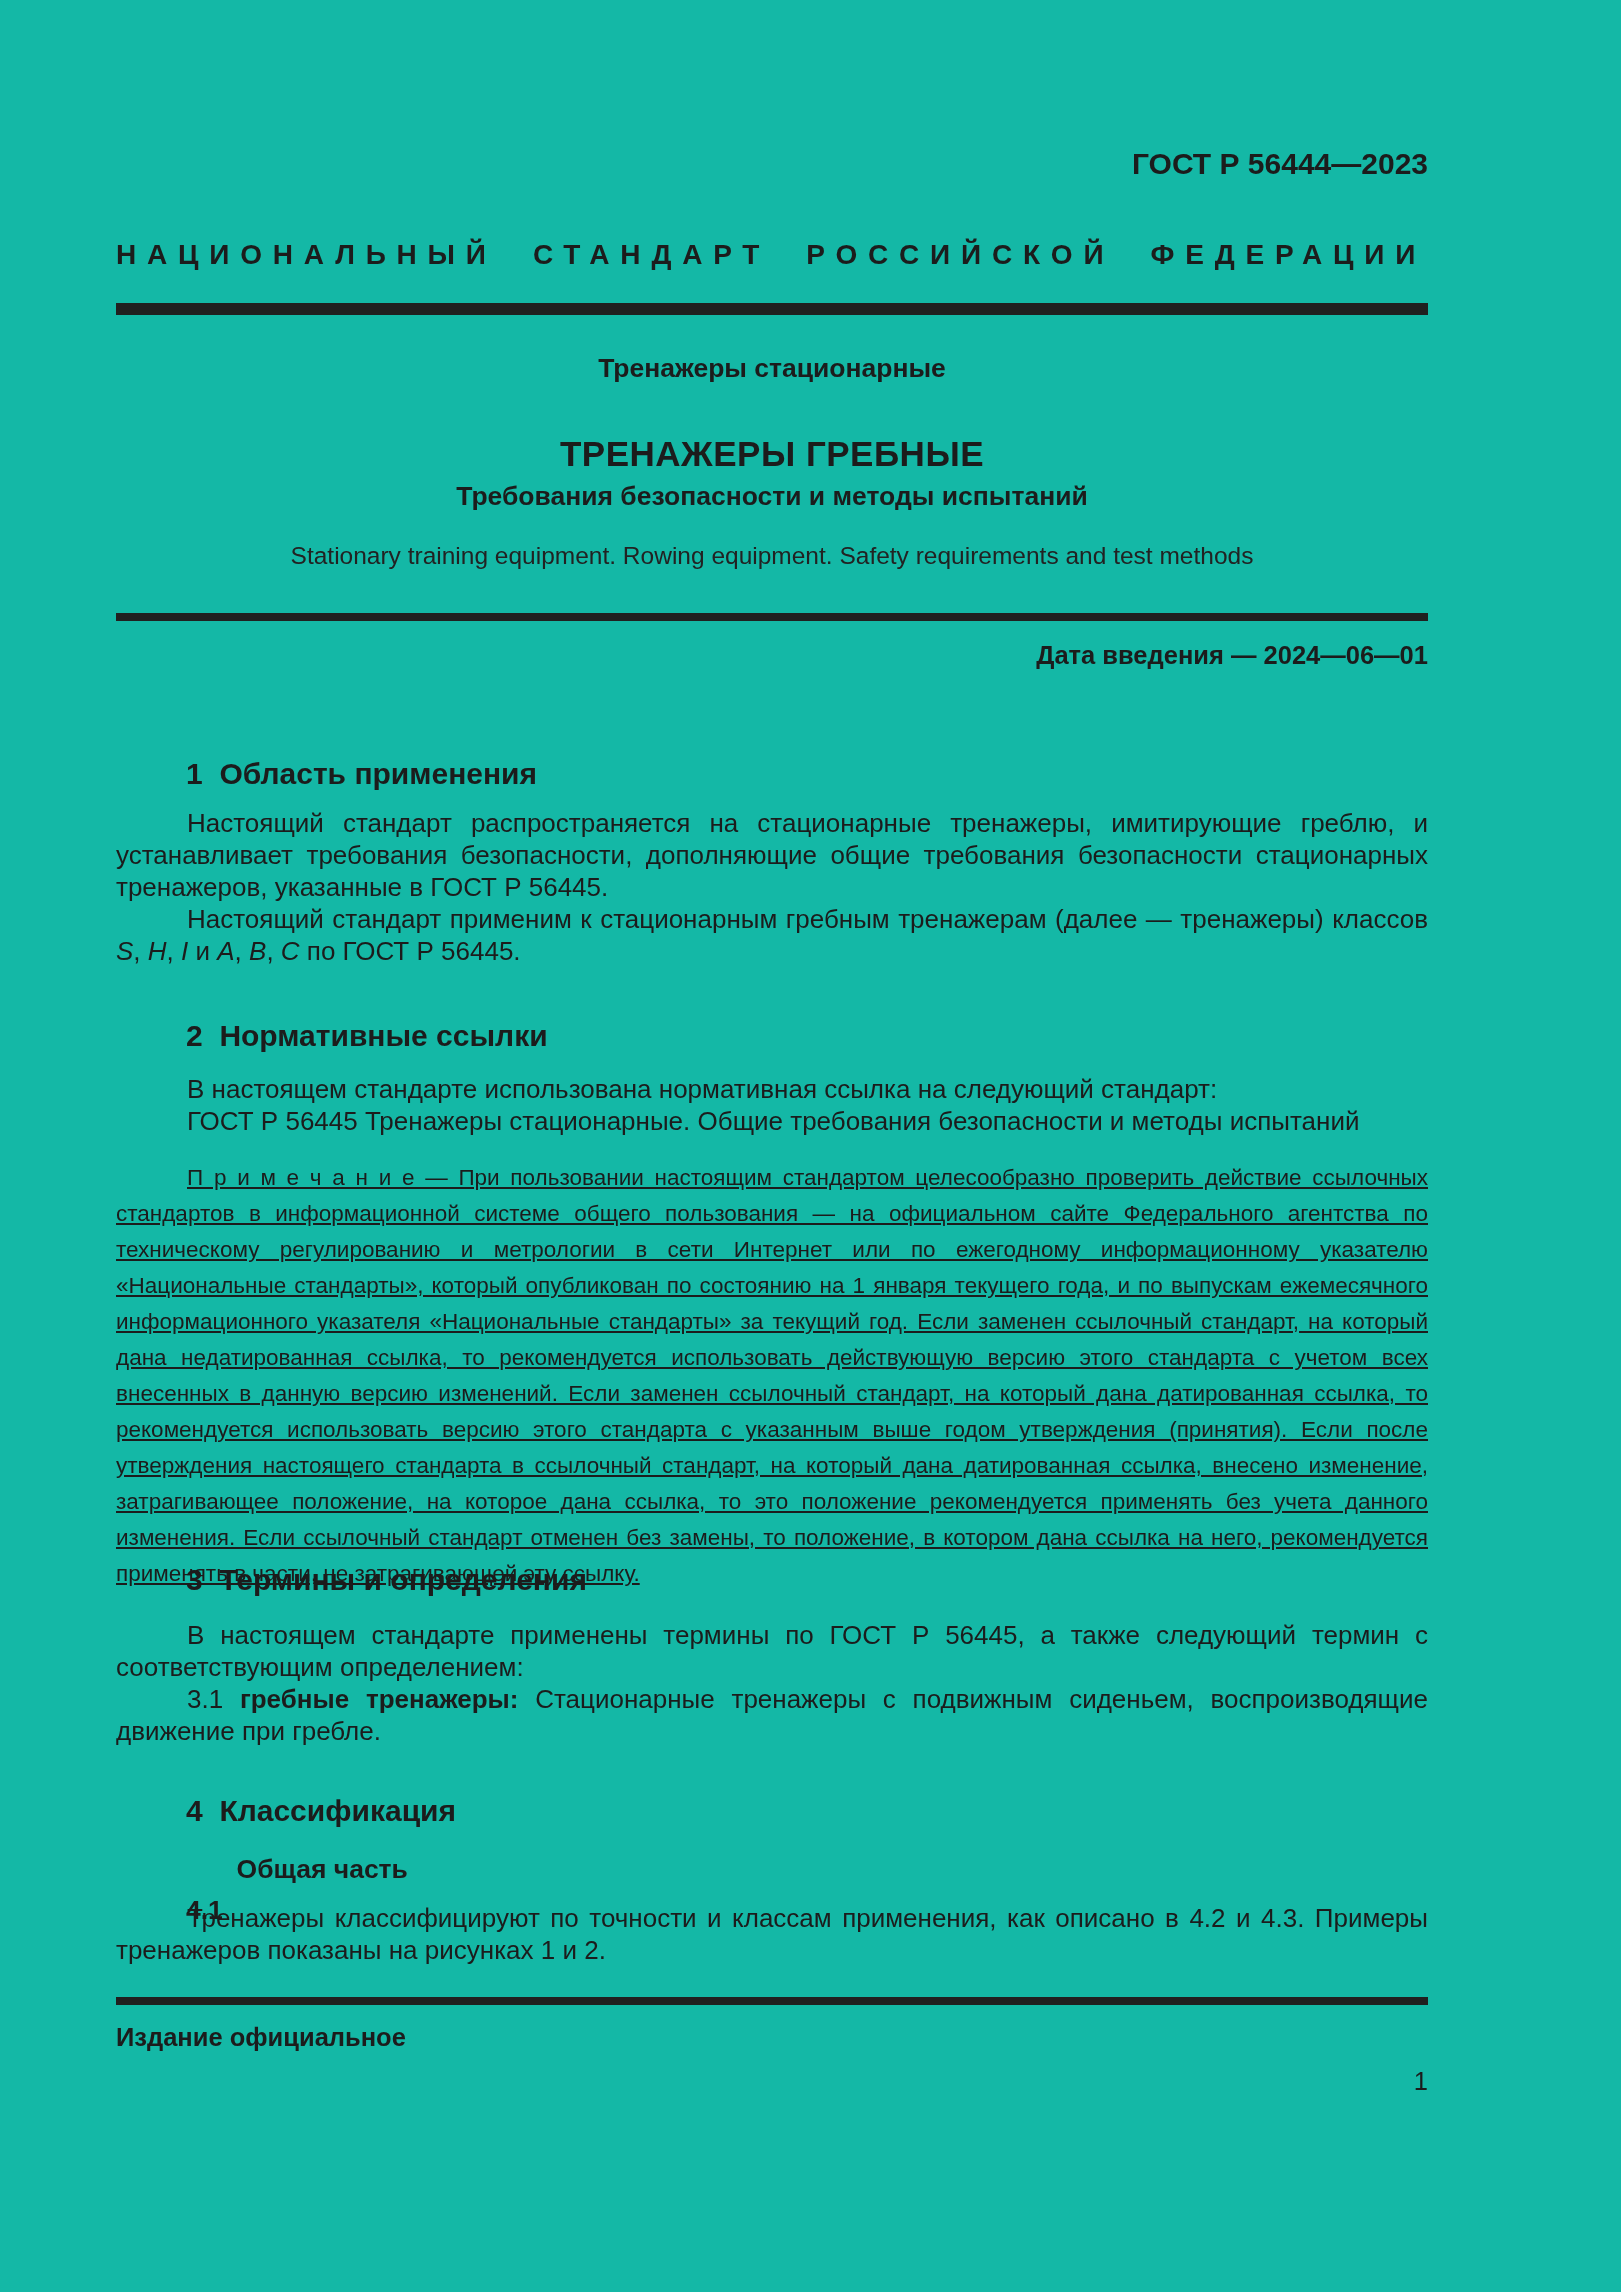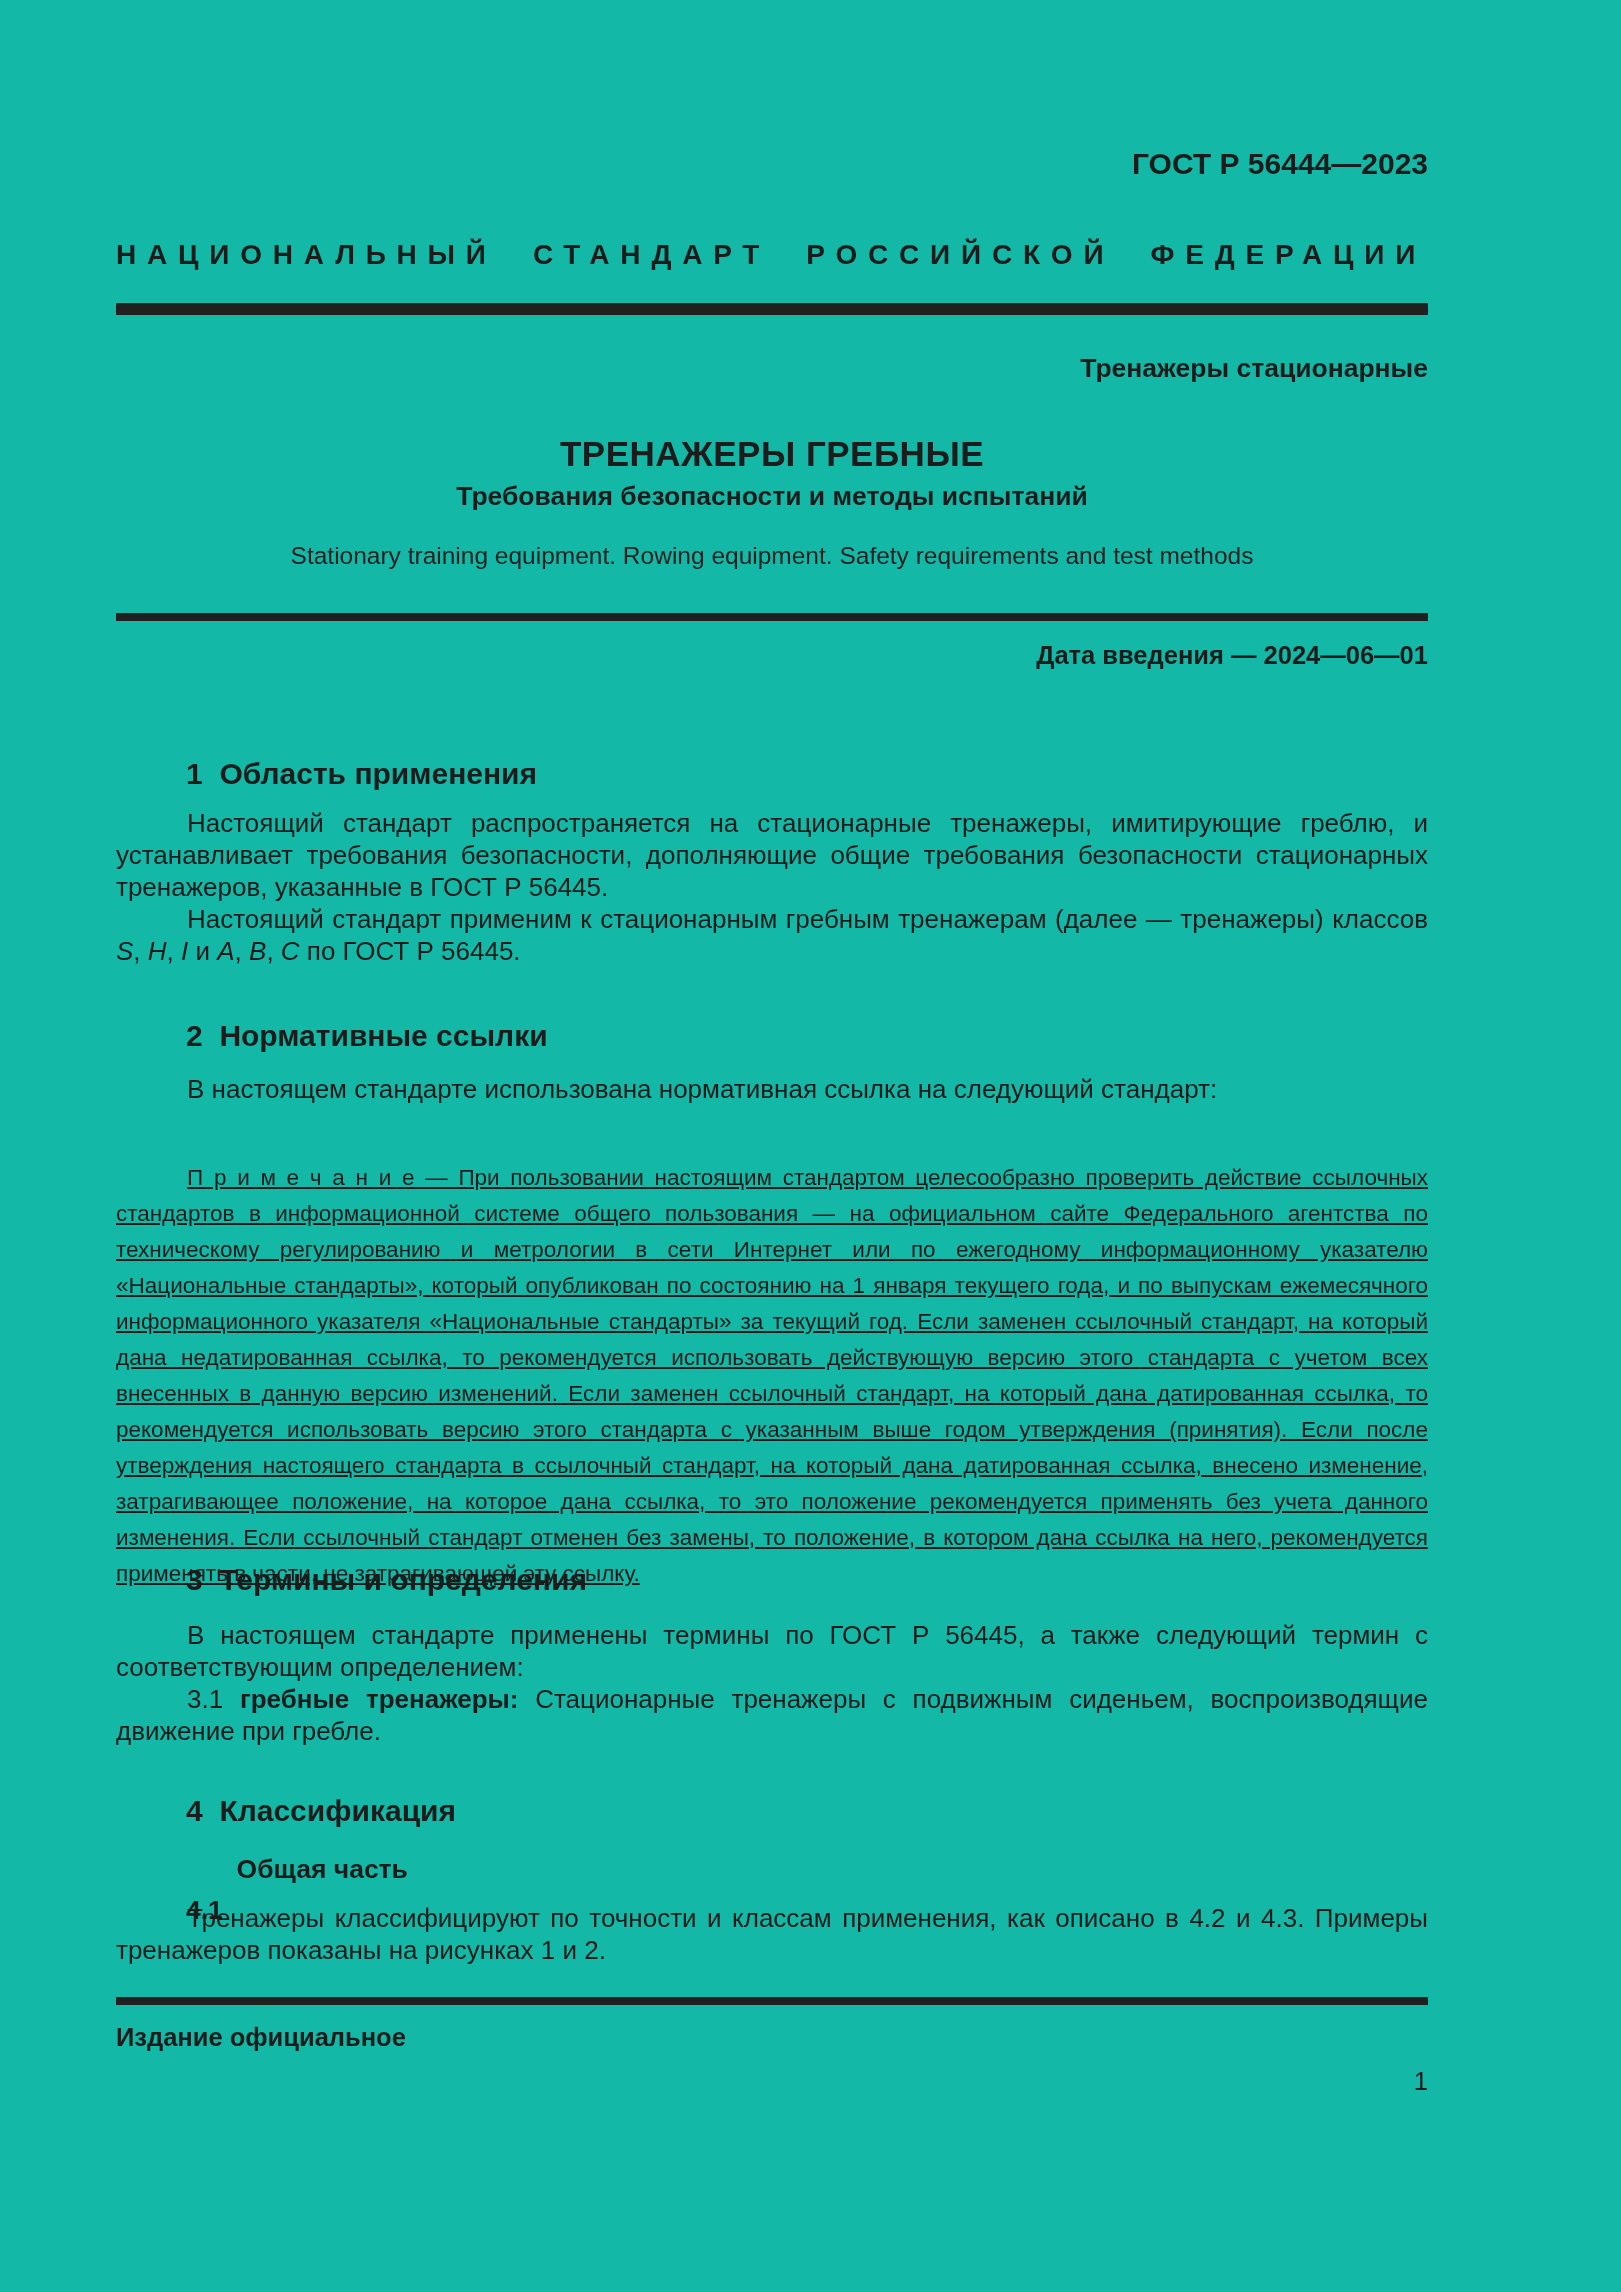--- a/index.html
+++ b/index.html
@@ -40,21 +40,21 @@
   .rule {
     background: #202020;
     left: 116px;
     width: 1312px;
     position: absolute;
   }
   .rule-banner { top: 303px; height: 11.8px; }
   .rule-title  { top: 613px; height: 7.8px; }
   .rule-footer { top: 1997px; height: 7.8px; }
 
-  .t-group { top: 353px; font-size: 26.5px; font-weight: bold; text-align: right; }
+  .t-group { top: 353px; font-size: 26.5px; font-weight: bold; text-align: center; }
   .t-main  { top: 434px; font-size: 35px; font-weight: bold; text-align: center; letter-spacing: 0.5px; }
   .t-sub   { top: 481px; font-size: 26.5px; font-weight: bold; text-align: center; }
   .t-en    { top: 542px; font-size: 24.5px; text-align: center; color: #222; }
 
   .date {
     top: 641px;
     font-size: 25.5px;
     font-weight: bold;
     text-align: right;
     white-space: pre-wrap;
@@ -148,20 +148,21 @@
     <p class="body">Настоящий стандарт распространяется на стационарные тренажеры, имитирующие греблю, и устанавливает требования безопасности, дополняющие общие требования безопасности стационарных тренажеров, указанные в ГОСТ Р 56445.</p>
     <p class="body"><span>Настоящий стандарт применим к стационарным гребным тренажерам (далее — тренажеры) классов </span><span style="font-style: italic;">S</span><span>, </span><span style="font-style: italic;">H</span><span>, </span><span style="font-style: italic;">I</span><span> и </span><span style="font-style: italic;">A</span><span>, </span><span style="font-style: italic;">B</span><span>, </span><span style="font-style: italic;">C</span><span> по ГОСТ Р 56445.</span></p>
   </div>
 
   <h2 class="sec-h sec2-h">
     <span class="num">2</span>
     <span>Нормативные ссылки</span>
   </h2>
   <div class="abs body-block sec2-body">
     <p class="body">В настоящем стандарте использована нормативная ссылка на следующий стандарт:</p>
+    <p class="body">ГОСТ Р 56445 Тренажеры стационарные. Общие требования безопасности и методы испытаний</p>
   </div>
   <div class="abs body-block sec2-note">
     <p class="note">П р и м е ч а н и е — При пользовании настоящим стандартом целесообразно проверить действие ссылочных стандартов в информационной системе общего пользования — на официальном сайте Федерального агентства по техническому регулированию и метрологии в сети Интернет или по ежегодному информационному указателю «Национальные стандарты», который опубликован по состоянию на 1 января текущего года, и по выпускам ежемесячного информационного указателя «Национальные стандарты» за текущий год. Если заменен ссылочный стандарт, на который дана недатированная ссылка, то рекомендуется использовать действующую версию этого стандарта с учетом всех внесенных в данную версию изменений. Если заменен ссылочный стандарт, на который дана датированная ссылка, то рекомендуется использовать версию этого стандарта с указанным выше годом утверждения (принятия). Если после утверждения настоящего стандарта в ссылочный стандарт, на который дана датированная ссылка, внесено изменение, затрагивающее положение, на которое дана ссылка, то это положение рекомендуется применять без учета данного изменения. Если ссылочный стандарт отменен без замены, то положение, в котором дана ссылка на него, рекомендуется применять в части, не затрагивающей эту ссылку.</p>
   </div>
 
   <h2 class="sec-h sec3-h">
     <span class="num">3</span>
     <span>Термины и определения</span>
   </h2>
   <div class="abs body-block sec3-body">

